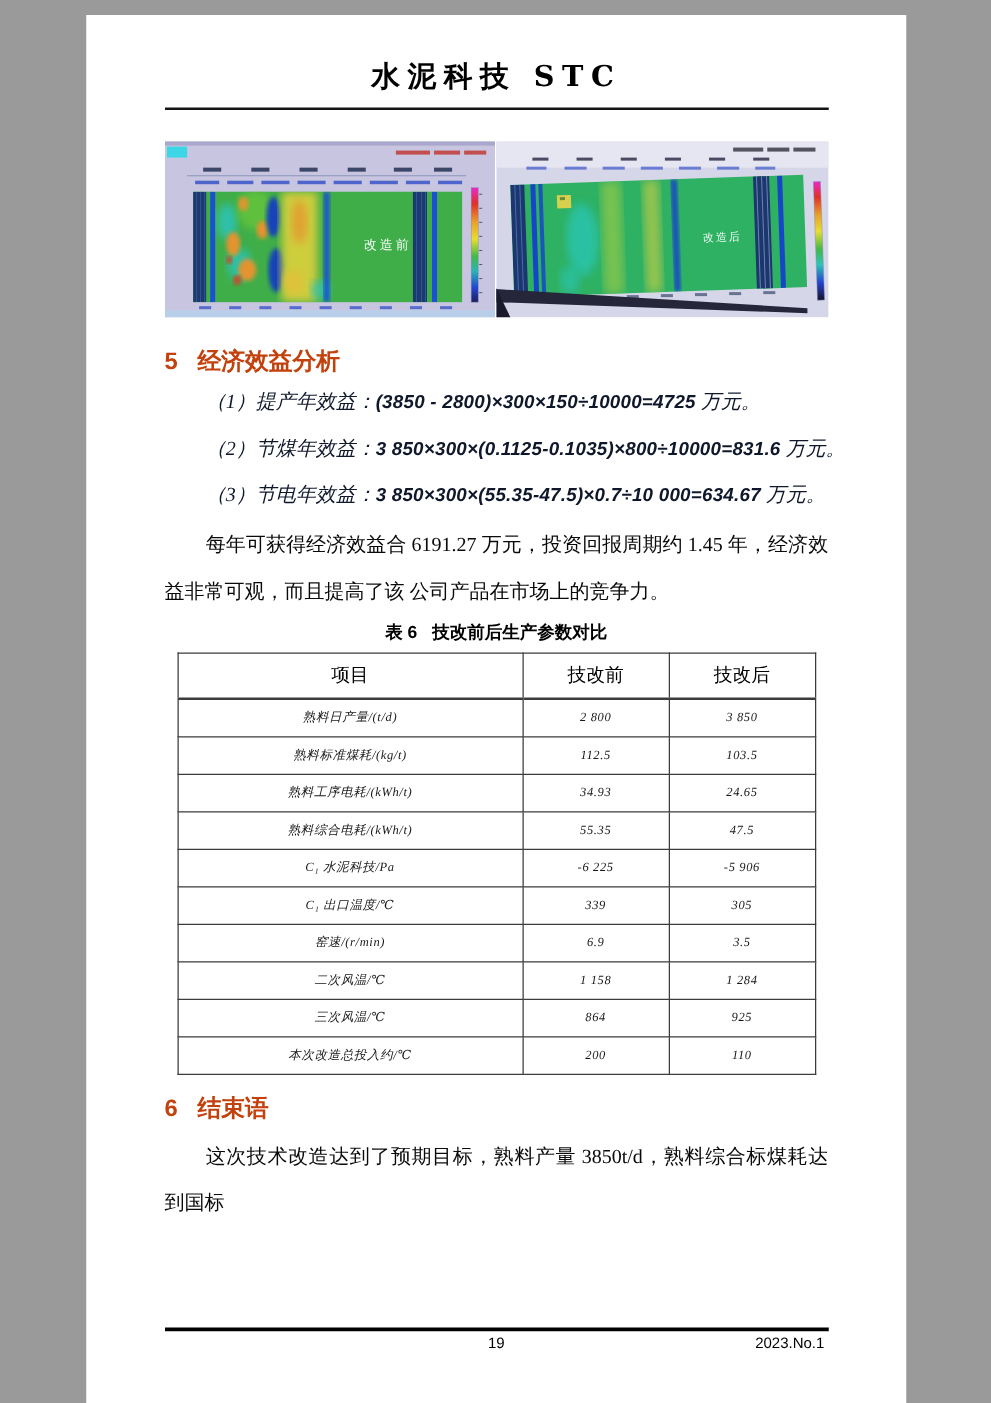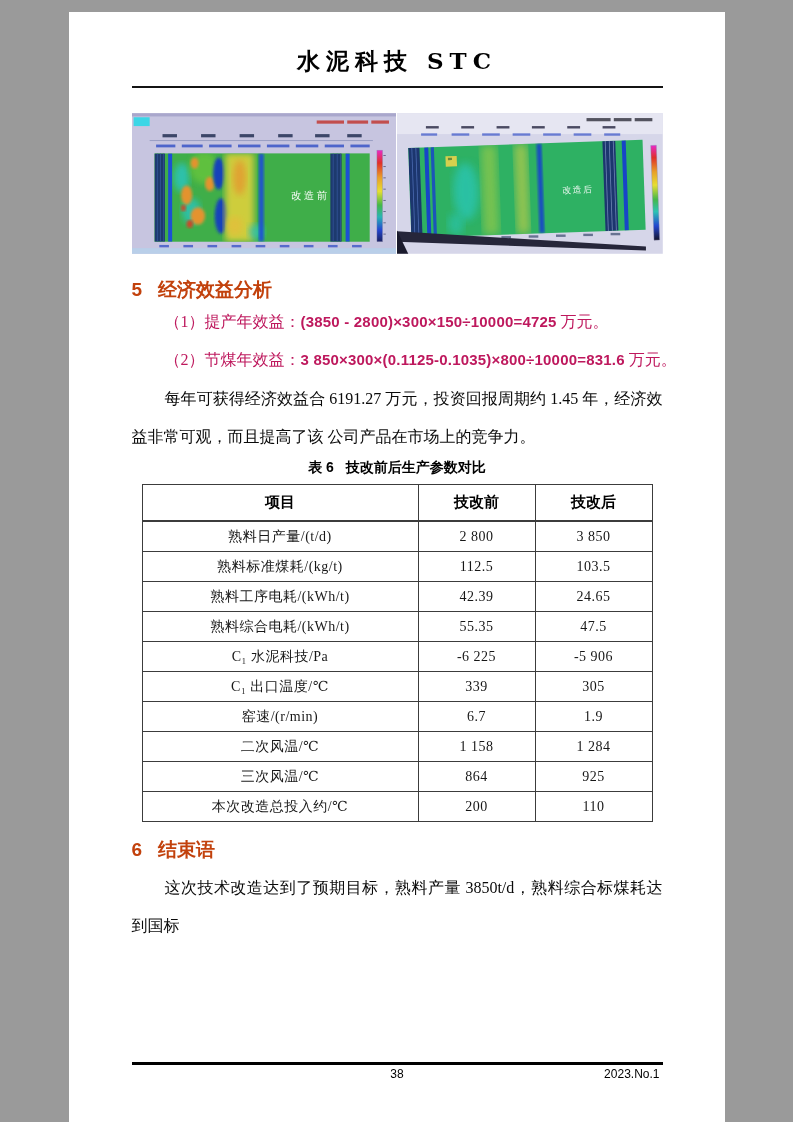--- a/index.html
+++ b/index.html
@@ -26,40 +26,40 @@
     margin:5px 0 0 0;font-family:"Liberation Sans","DejaVu Sans",sans-serif;
     font-size:19px;font-weight:700;color:#c2410c;line-height:27px;
   }
   .section-heading .sec-num{margin-right:16px;}
   .para{
     margin:2px 0 0 0;font-size:16px;line-height:37.5px;
     text-align:justify;text-indent:33px;color:#0a0a0a;
   }
   .item-line{
     margin:0;font-size:16px;line-height:37.5px;padding-left:33px;
-    white-space:nowrap;color:#be185d;
+    white-space:nowrap;color:#0f172a;font-style:italic;
   }
   .item-formula{
     font-family:"Liberation Sans","DejaVu Sans",sans-serif;
     font-weight:700;font-size:15px;letter-spacing:.2px;
   }
   .table-caption{margin-top:4px;}
   table.params{
     margin:7px auto 0 auto;border-collapse:collapse;table-layout:fixed;
   }
   table.params th,table.params td{
     border:1.2px solid #3c3c3c;text-align:center;vertical-align:middle;padding:0;
   }
   table.params th{
     height:35px;font-family:"Liberation Sans","DejaVu Sans",sans-serif;
-    font-size:15px;font-weight:700;border-bottom-width:2px;color:#000;
+    font-size:15px;font-weight:400;border-bottom-width:2px;color:#000;
   }
   table.params td{
     height:29px;font-family:"Liberation Serif","DejaVu Serif",serif;
-    font-size:14px;color:#171717;letter-spacing:.5px;
+    font-size:10px;color:#171717;letter-spacing:.5px;font-style:italic;
   }
   .closing-heading{margin-top:14px;}
   .closing-para{margin-top:6px;}
   .footer{position:absolute;left:63px;right:62px;top:1050px;}
   .footer-rule{border-top:3px solid #000;}
   .footer-row{
     position:relative;margin-top:2px;height:16px;
     font-family:"Liberation Sans","DejaVu Sans",sans-serif;font-size:12px;color:#000;
   }
   .footer-page{position:absolute;left:0;right:0;text-align:center;}
@@ -270,20 +270,23 @@
   </h2>
 
 
   <div>
     <p class="item-line">
       <span>（1）提产年效益：</span><span class="item-formula">(3850 - 2800)×300×150÷10000=4725</span><span> 万元。</span>
     </p>
     <p class="item-line">
       <span>（2）节煤年效益：</span><span class="item-formula">3 850×300×(0.1125-0.1035)×800÷10000=831.6</span><span> 万元。</span>
     </p>
+    <p class="item-line">
+      <span>（3）节电年效益：</span><span class="item-formula">3 850×300×(55.35-47.5)×0.7÷10 000=634.67</span><span> 万元。</span>
+    </p>
   </div>
 
   <p class="para">每年可获得经济效益合 6191.27 万元，投资回报周期约 1.45 年，经济效益非常可观，而且提高了该 公司产品在市场上的竞争力。</p>
 
   <div class="table-caption">
     <span class="cap-num">表 6</span><span>技改前后生产参数对比</span>
   </div>
 
   <table class="params">
     <colgroup>
@@ -302,42 +305,42 @@
           <td>2 800</td>
           <td>3 850</td>
         </tr>
     <tr>
           <td>熟料标准煤耗/(kg/t)</td>
           <td>112.5</td>
           <td>103.5</td>
         </tr>
     <tr>
           <td>熟料工序电耗/(kWh/t)</td>
-          <td>42.39</td>
+          <td>34.93</td>
           <td>24.65</td>
         </tr>
     <tr>
           <td>熟料综合电耗/(kWh/t)</td>
           <td>55.35</td>
           <td>47.5</td>
         </tr>
     <tr>
           <td>C₁ 水泥科技/Pa</td>
           <td>-6 225</td>
           <td>-5 906</td>
         </tr>
     <tr>
           <td>C₁ 出口温度/℃</td>
           <td>339</td>
           <td>305</td>
         </tr>
     <tr>
           <td>窑速/(r/min)</td>
-          <td>6.7</td>
-          <td>1.9</td>
+          <td>6.9</td>
+          <td>3.5</td>
         </tr>
     <tr>
           <td>二次风温/℃</td>
           <td>1 158</td>
           <td>1 284</td>
         </tr>
     <tr>
           <td>三次风温/℃</td>
           <td>864</td>
           <td>925</td>
@@ -352,18 +355,18 @@
 
   <h2 class="section-heading closing-heading">
     <span class="sec-num">6</span><span>结束语</span>
   </h2>
 
   <p class="para closing-para">这次技术改造达到了预期目标，熟料产量 3850t/d，熟料综合标煤耗达到国标</p>
 
   <div class="footer">
     <div class="footer-rule"></div>
     <div class="footer-row">
-      <span class="footer-page">38</span>
+      <span class="footer-page">19</span>
       <span class="footer-issue">2023.No.1</span>
     </div>
   </div>
 
 </div>
 
 </body></html>

